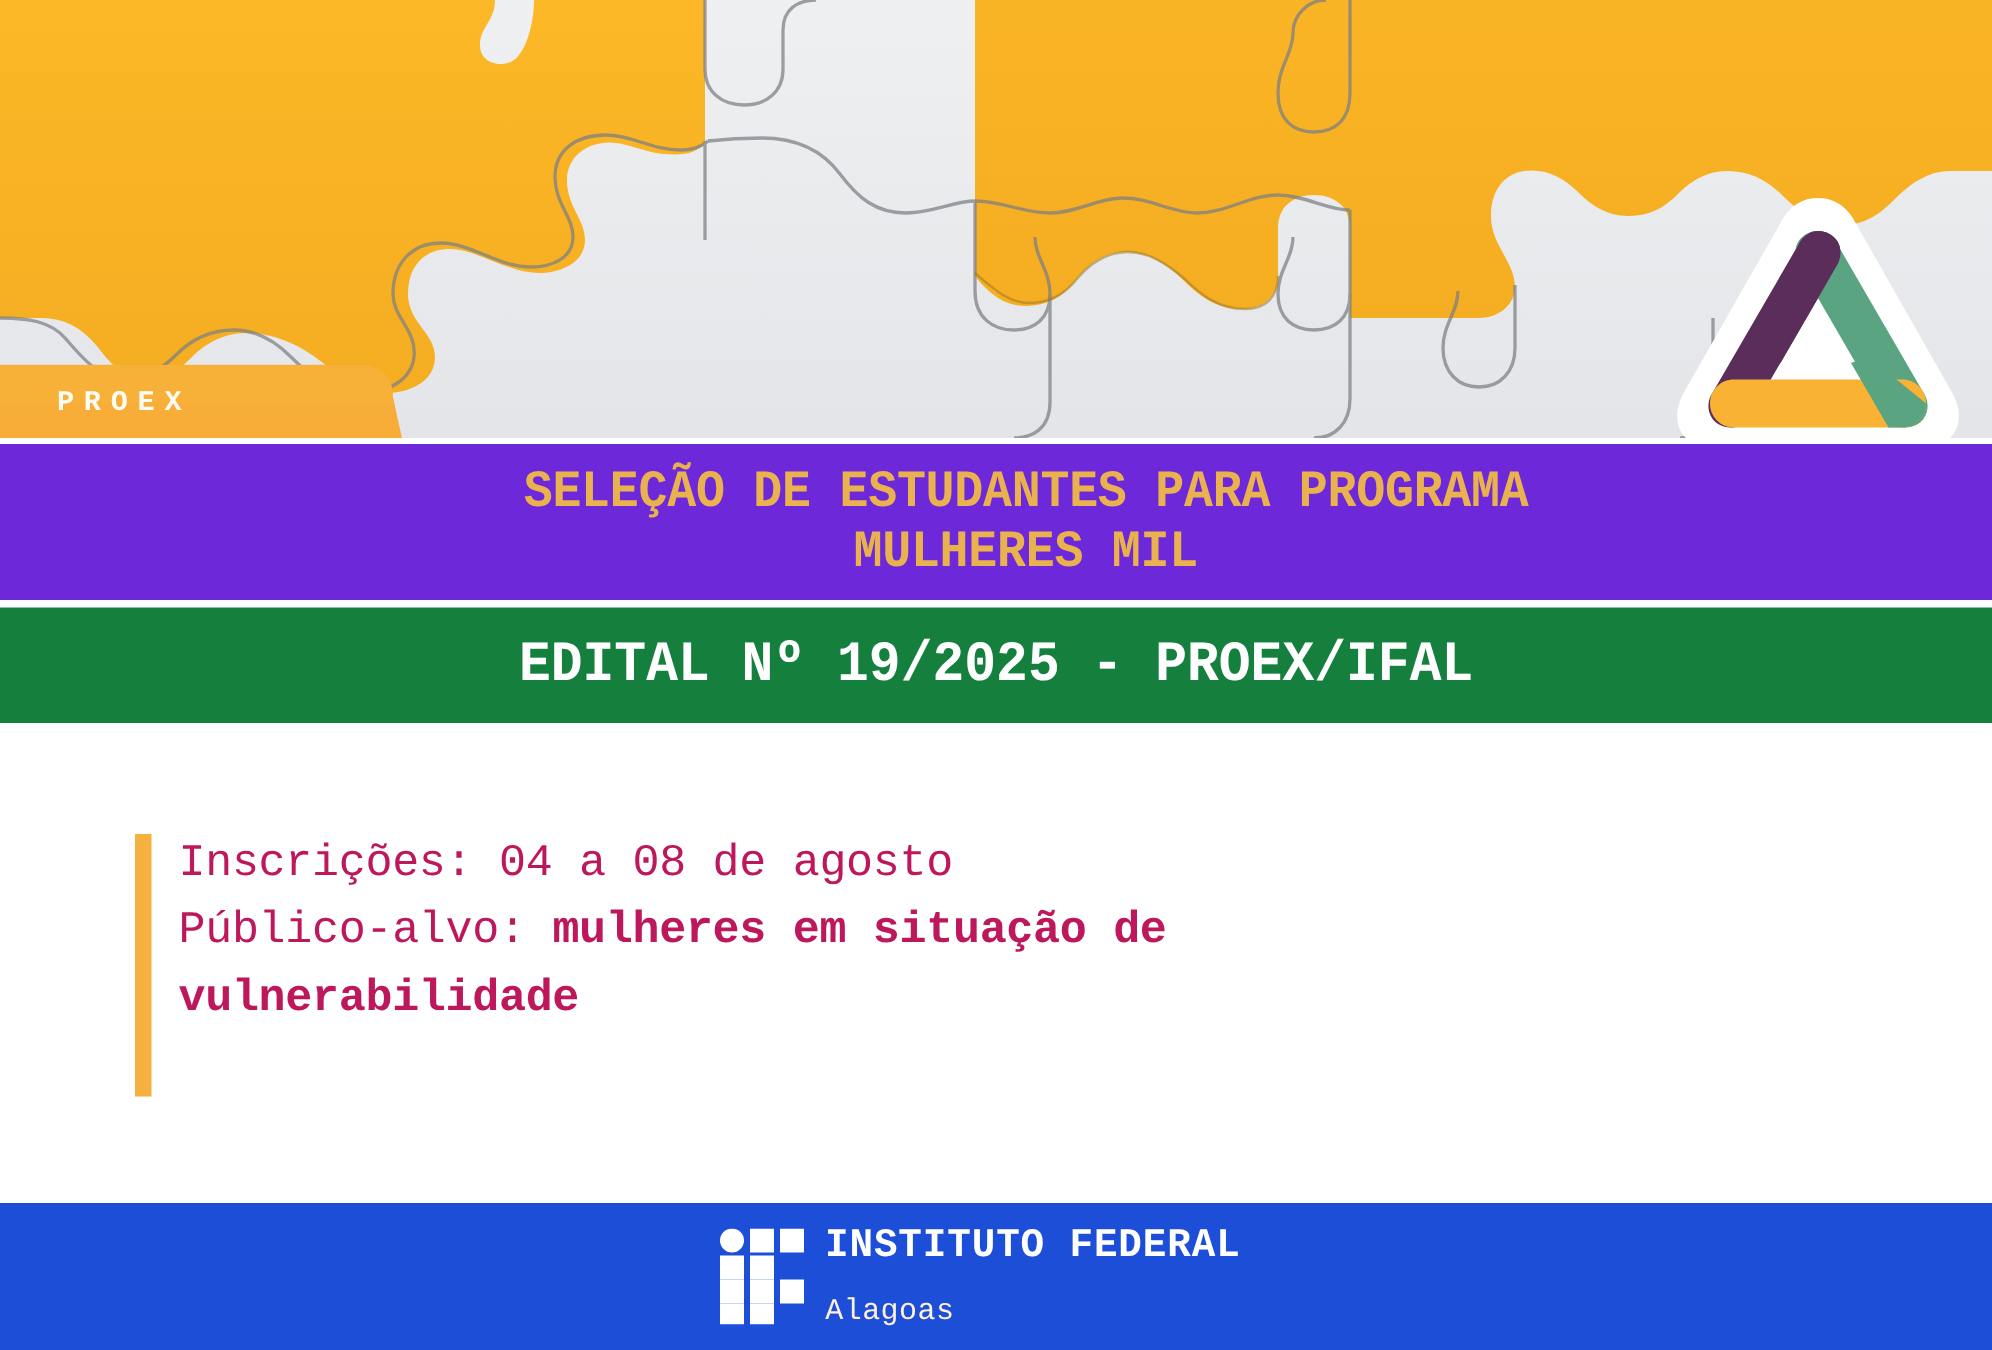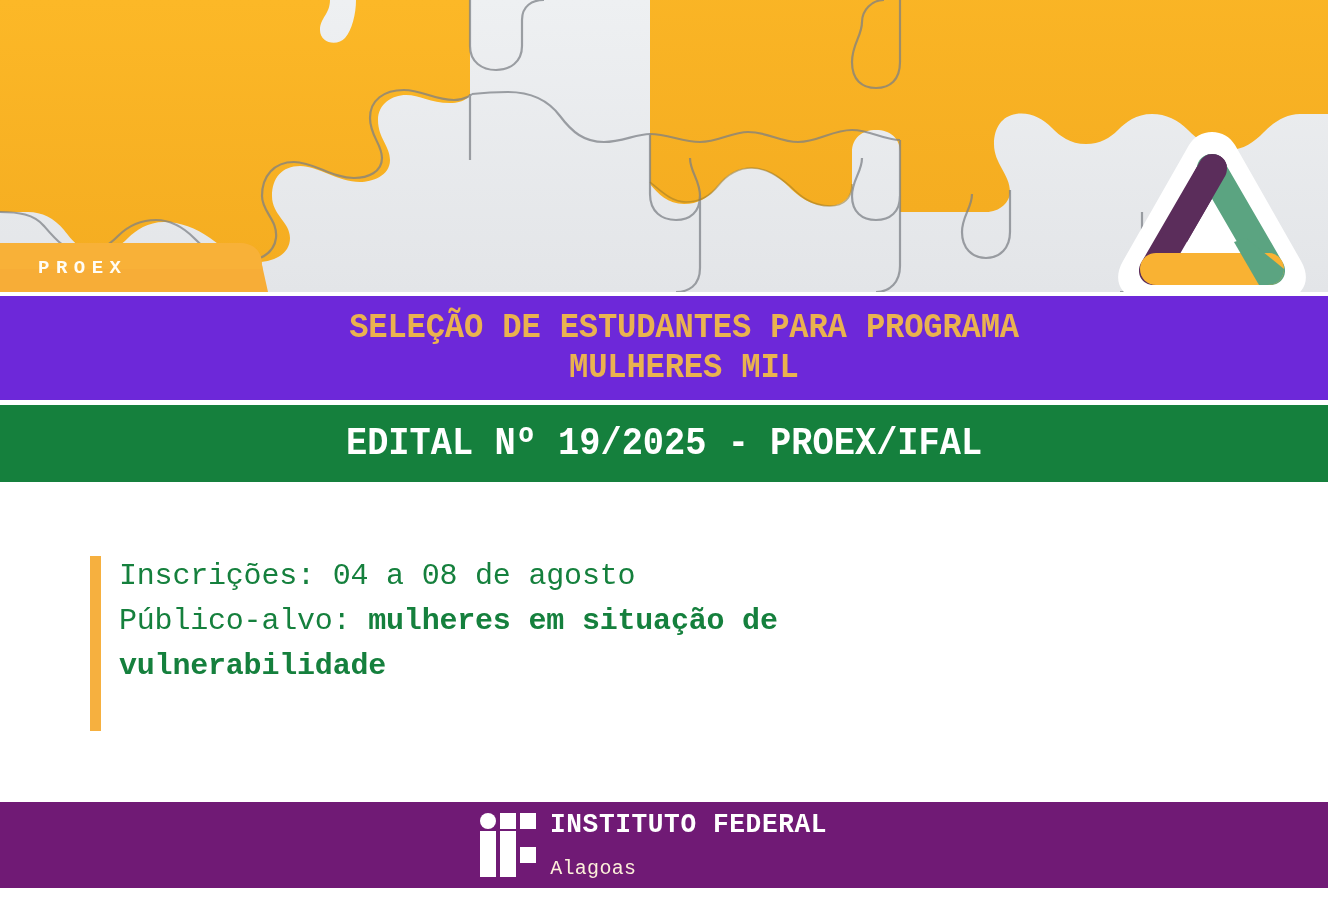--- a/index.html
+++ b/index.html
@@ -86,32 +86,32 @@
     position:absolute;left:0;top:482px;width:1328px;height:320px;
     background:#ffffff;
   }
   .accent-bar{
     position:absolute;left:90px;top:74px;
     width:11px;height:175px;
     background:#f6b03f;
   }
   .body-text{
     position:absolute;left:119px;top:72px;width:720px;
-    color:#15803d;
+    color:#be185d;
     font-size:30px;
     line-height:45px;
     letter-spacing:-0.2px;
   }
   .body-text .strong{font-weight:bold;}
   .body-text p{margin:0;}
 
   
   .footer-band{
-    position:absolute;left:0;top:802px;width:1328px;height:86px;
-    background:#701a75;
+    position:absolute;left:0;top:802px;width:1328px;height:98px;
+    background:#1d4ed8;
     display:flex;align-items:center;justify-content:center;
   }
   .footer-logo{
     display:flex;align-items:center;gap:14px;
     transform:translateX(-6px);
   }
   .if-mark{width:56px;height:64px;display:block;}
   .if-words{display:flex;flex-direction:column;justify-content:center;line-height:1;}
   .if-title{
     color:#ffffff;font-size:27px;font-weight:bold;letter-spacing:0.6px;

